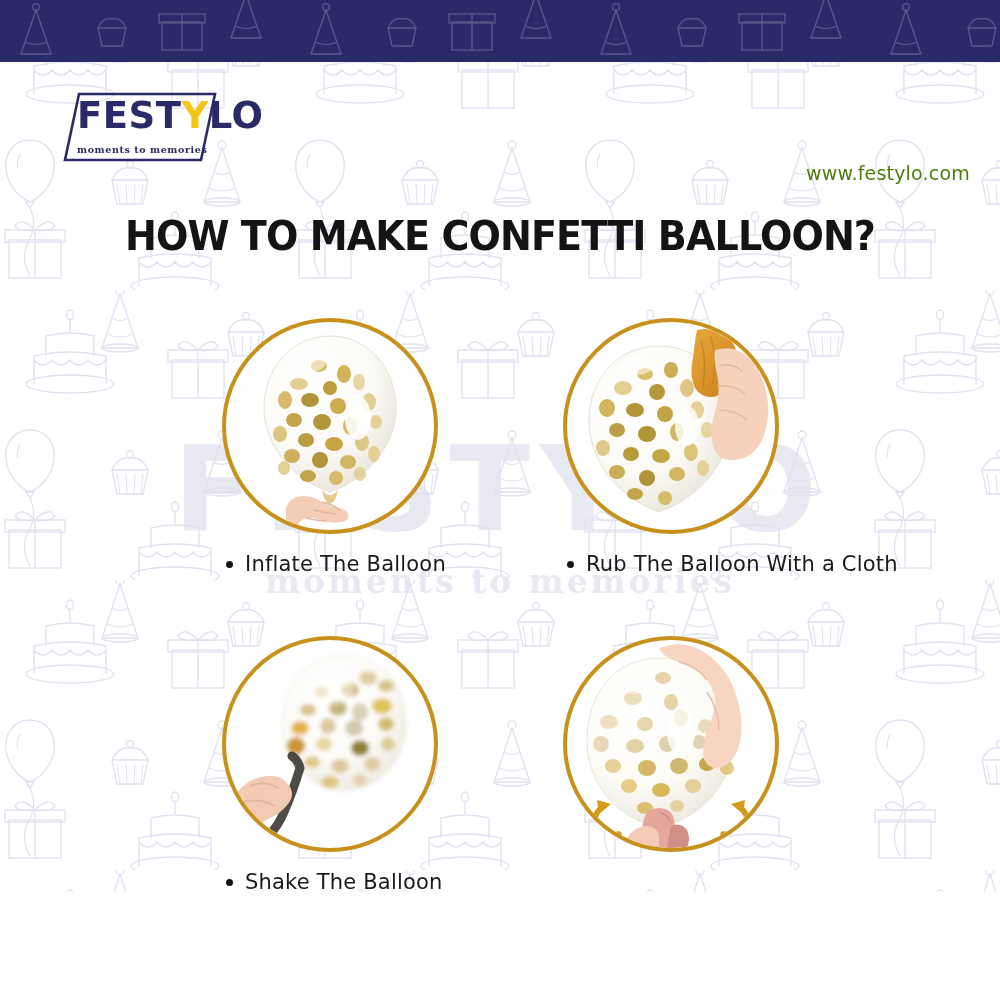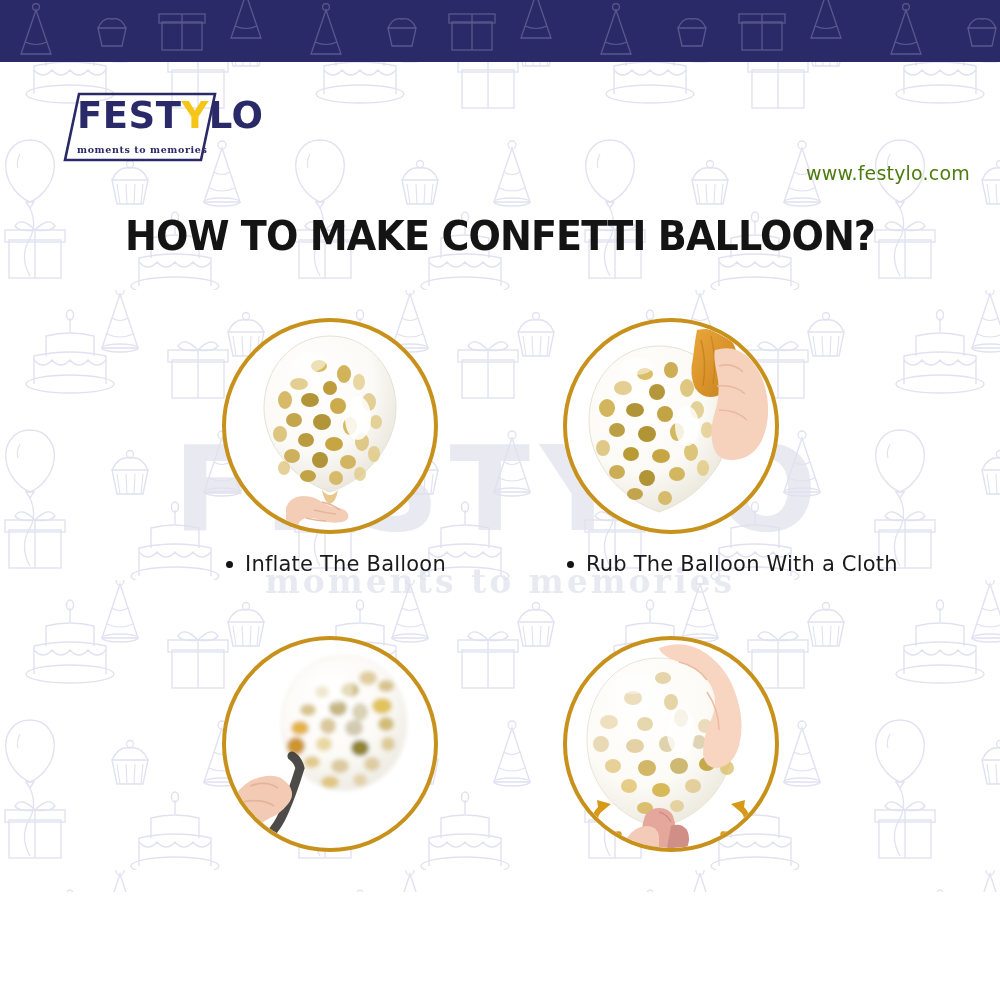--- a/index.html
+++ b/index.html
@@ -462,20 +462,24 @@
                 <path d="M24,146 q16,-6 28,2" fill="none" stroke="#e2b59a" stroke-width="1.8"></path>
                 <path d="M16,162 q20,-4 32,4" fill="none" stroke="#e2b59a" stroke-width="1.6"></path>
                 <path d="M10,180 q20,-2 30,6" fill="none" stroke="#e2b59a" stroke-width="1.5"></path>
                 <path d="M6,196 q18,0 28,6" fill="none" stroke="#e2b59a" stroke-width="1.3"></path>
               </g>
             </g>
           </svg>
         </div>
         <div class="circle-ring"></div>
       </div>
+      <div class="step-label">
+        <span class="bullet"></span>
+        <span class="step-text">Shake The Balloon</span>
+      </div>
     </div>
 
     <div class="step step-4">
       <div class="circle-wrap">
         <div class="circle-photo">
           <svg width="208" height="208" viewBox="0 0 208 208" xmlns="http://www.w3.org/2000/svg">
             <defs>
               <radialGradient id="bal4" cx="38%" cy="30%" r="74%">
                 <stop offset="0%" stop-color="#ffffff"></stop>
                 <stop offset="60%" stop-color="#fcfbf6"></stop>

